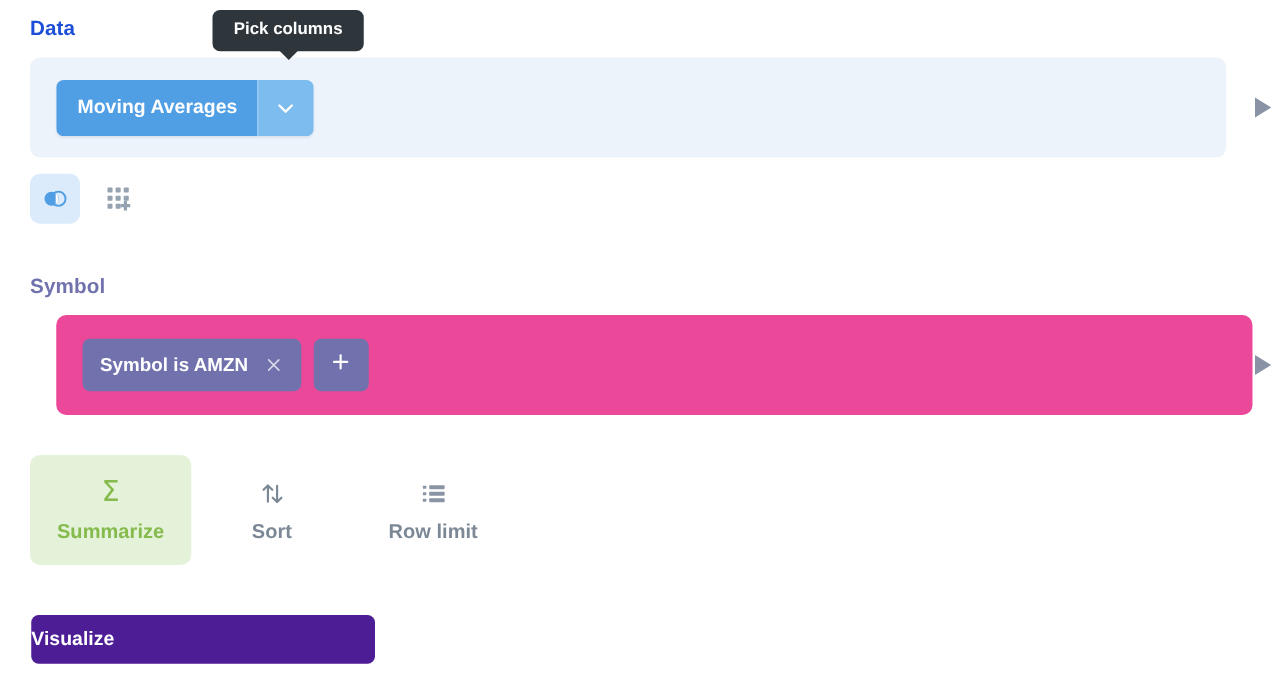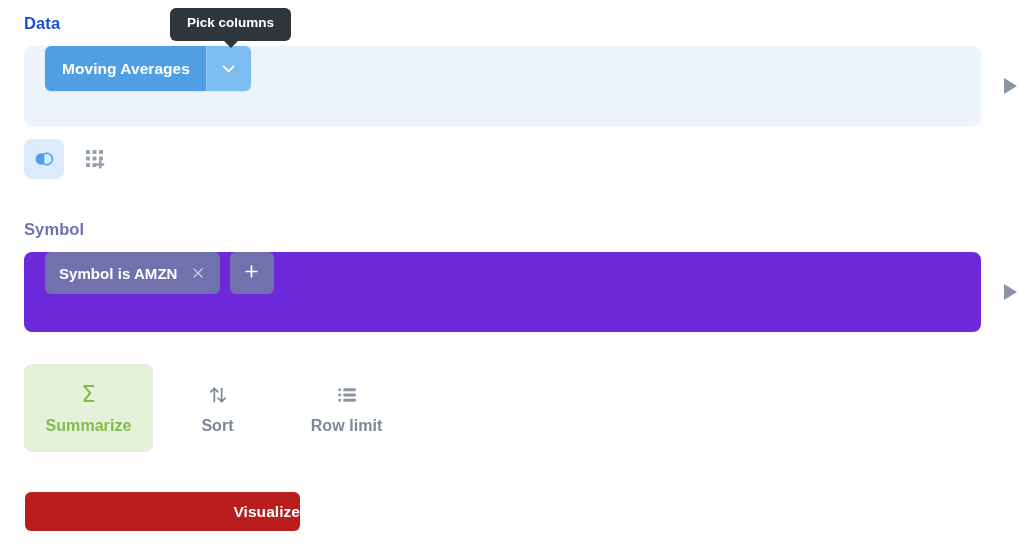--- a/index.html
+++ b/index.html
@@ -27,28 +27,29 @@
     line-height: 1;
     letter-spacing: 0.1px;
   }
   .section-title.data-title { color: #1d4ed8; }
   .section-title.filter-title { color: #7172AD; }
 
   
   .step-body {
     border-radius: 8px;
     display: flex;
-    align-items: flex-start;
+    align-items: center;
     padding: 0 21px;
   }
   .step-body.data-body {
     background: #EDF3FA;
   }
   .step-body.filter-body {
-    background: #6d28d9;
+    background: #ec4899;
+    margin-left: 21px;
   }
 
   
   .data-pill {
     display: flex;
     align-items: stretch;
     border-radius: 6px;
     overflow: hidden;
     height: 45px;
     box-shadow: 0 1px 2px rgba(0,0,0,0.07);
@@ -185,28 +186,28 @@
   }
   .sigma-glyph {
     font-size: 23px;
     font-family: "DejaVu Sans", sans-serif;
     line-height: 1;
   }
 
   
   .visualize-btn {
     position: absolute;
-    background: #b91c1c;
+    background: #4c1d95;
     color: #ffffff;
     border-radius: 6px;
     font-weight: bold;
     font-size: 15.5px;
     display: flex;
     align-items: center;
-    justify-content: flex-end;
+    justify-content: flex-start;
     letter-spacing: 0.05px;
   }
 
   
   .preview-btn {
     position: absolute;
     width: 24px;
     height: 24px;
     display: flex;
     align-items: center;

